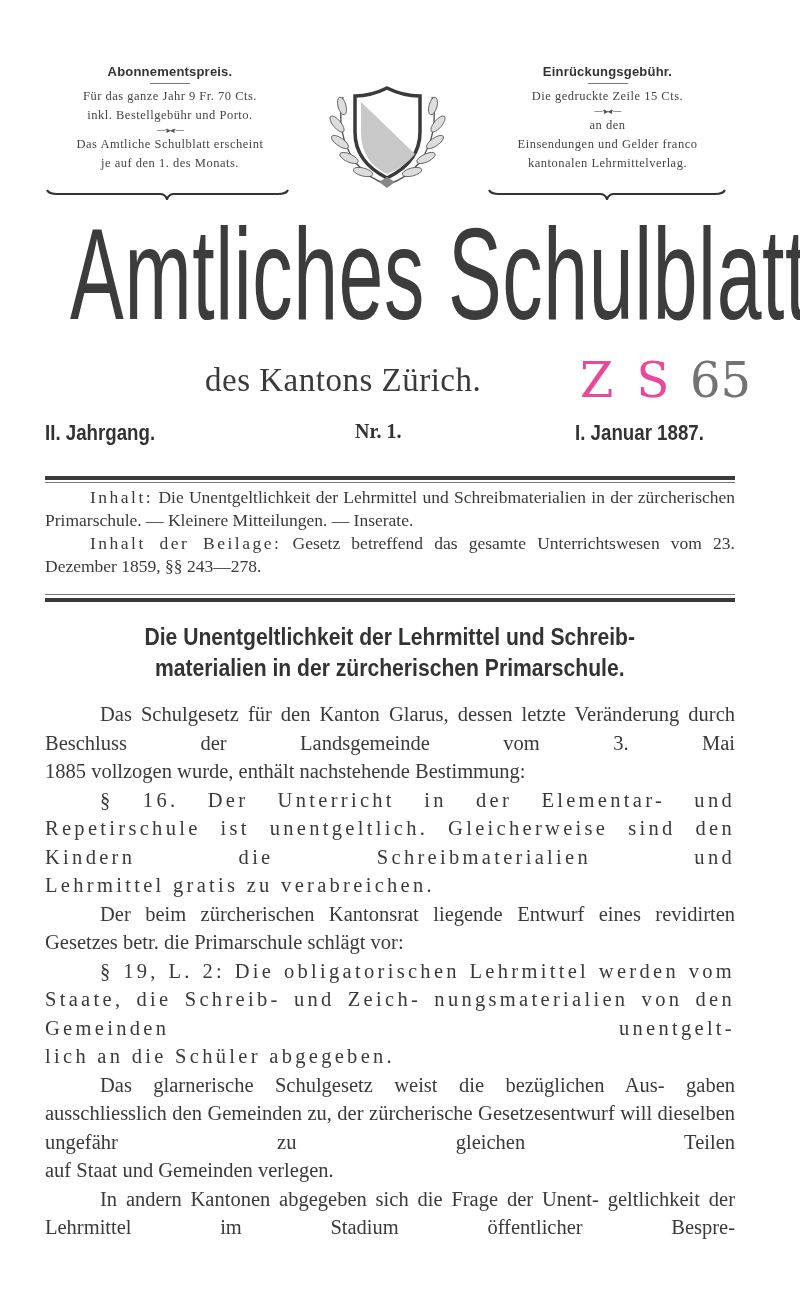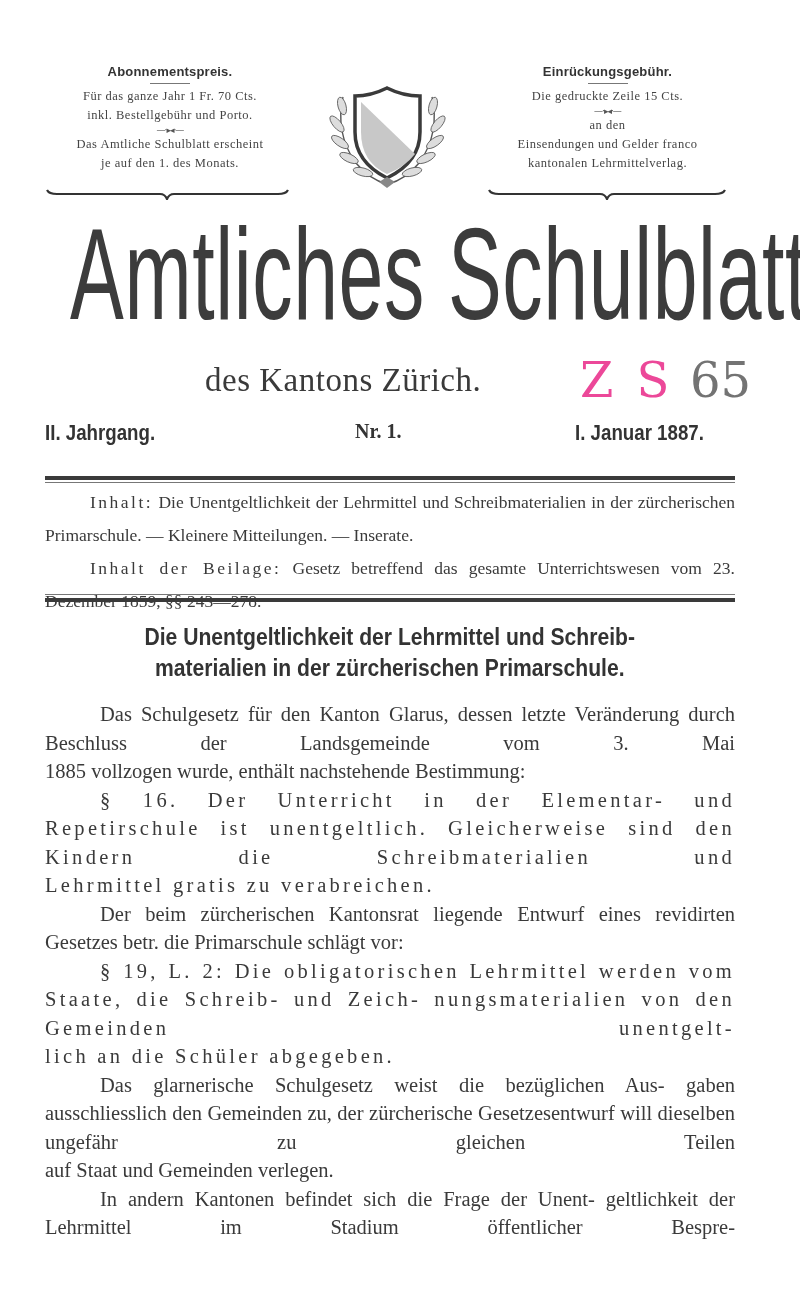--- a/index.html
+++ b/index.html
@@ -18,38 +18,38 @@
       position: absolute; left: 70px; top: 212px; width: 640px; height: 125px;
       font-family: "Liberation Sans", sans-serif; font-size: 130px; color: #3c3c3c;
       transform: scaleX(0.62); transform-origin: left top; white-space: nowrap; line-height: 125px; letter-spacing: 1px;
       font-weight: normal;
     }
     .subtitle { position: absolute; left: 205px; top: 362px; font-family: "Liberation Serif", serif; font-size: 33px; color: #3a3a3a; letter-spacing: 0.5px; }
     .stamp { position: absolute; top: 352px; font-family: "DejaVu Serif", serif; font-size: 48px; }
     .info { position: absolute; top: 420px; font-family: "Liberation Sans", sans-serif; font-weight: bold; font-size: 22px; color: #333; transform: scaleX(0.85); transform-origin: left top; }
     .rule-thick { position: absolute; left: 45px; width: 690px; height: 4px; background: #3a3a3a; }
     .rule-thin { position: absolute; left: 45px; width: 690px; height: 1px; background: #777; }
-    .contents { position: absolute; left: 45px; top: 486px; width: 690px; font-family: "Liberation Serif", serif; font-size: 17.5px; line-height: 33px; color: #3a3a3a; text-align: justify; }
+    .contents { position: absolute; left: 45px; top: 486px; width: 690px; font-family: "Liberation Serif", serif; font-size: 17.5px; line-height: 23px; color: #3a3a3a; text-align: justify; }
     .contents p { margin: 0; }
     .spaced { letter-spacing: 2.5px; }
     .article-title { position: absolute; left: 45px; top: 621px; width: 690px; text-align: center; font-family: "Liberation Sans", sans-serif; font-weight: bold; font-size: 24px; line-height: 31px; color: #333; }
     .article-title span { display: inline-block; transform: scaleX(0.88); }
     .body { position: absolute; left: 45px; top: 700px; width: 690px; font-family: "Liberation Serif", serif; font-size: 20.5px; line-height: 28.5px; color: #3a3a3a; }
     .body p { margin: 0; text-align: justify; text-align-last: justify; }
     .body p.indent { text-indent: 55px; }
     .body p.lastline { text-align-last: left; }
     .law { letter-spacing: 3.3px; }
   </style>
 </head>
 <body>
 
 <div class="hdr-col" style="left:40px; top:64px; width:260px;">
   <div class="hdr-title">Abonnementspreis.</div>
   <div class="mini-rule"></div>
-  <div class="hdr-line">Für das ganze Jahr 1 Fr. 70 Cts.</div>
+  <div class="hdr-line">Für das ganze Jahr 9 Fr. 70 Cts.</div>
   <div class="hdr-line">inkl. Bestellgebühr und Porto.</div>
   <div class="orn">—·▸◂·—</div>
   <div class="hdr-line">Das Amtliche Schulblatt erscheint</div>
   <div class="hdr-line">je auf den 1. des Monats.</div>
 </div>
 <svg class="brace" style="left:45px; top:188px; width:245px;" viewBox="0 0 245 12">
   <path d="M2 2 Q4 6 12 6 L115 6 Q120 6 122 11 Q124 6 129 6 L233 6 Q241 6 243 2" stroke="#333" stroke-width="2.2" fill="none"></path>
 </svg>
 
 <svg class="abs" style="left:325px; top:82px;" width="125" height="110" viewBox="0 0 125 110">
@@ -120,14 +120,14 @@
   <p class="law lastline">Lehrmittel gratis zu verabreichen.</p>
 
   <p class="indent" style="text-align-last:left;"><span>Der beim zürcherischen Kantonsrat liegende Entwurf</span> <span>eines revidirten Gesetzes betr. die Primarschule schlägt vor:</span></p>
 
   <p class="indent law"><span>§ 19, L. 2: Die obligatorischen Lehrmittel</span> <span>werden vom Staate, die Schreib- und Zeich-</span> <span>nungsmaterialien von den Gemeinden unentgelt-</span></p>
   <p class="law lastline">lich an die Schüler abgegeben.</p>
 
   <p class="indent"><span>Das glarnerische Schulgesetz weist die bezüglichen Aus-</span> <span>gaben ausschliesslich den Gemeinden zu, der zürcherische</span> <span>Gesetzesentwurf will dieselben ungefähr zu gleichen Teilen</span></p>
   <p class="lastline">auf Staat und Gemeinden verlegen.</p>
 
-  <p class="indent"><span>In andern Kantonen befindet sich die Frage der Unent-</span> <span>geltlichkeit der Lehrmittel im Stadium öffentlicher Bespre-</span></p>
+  <p class="indent"><span>In andern Kantonen abgegeben sich die Frage der Unent-</span> <span>geltlichkeit der Lehrmittel im Stadium öffentlicher Bespre-</span></p>
 </div>
 
 </body></html>

